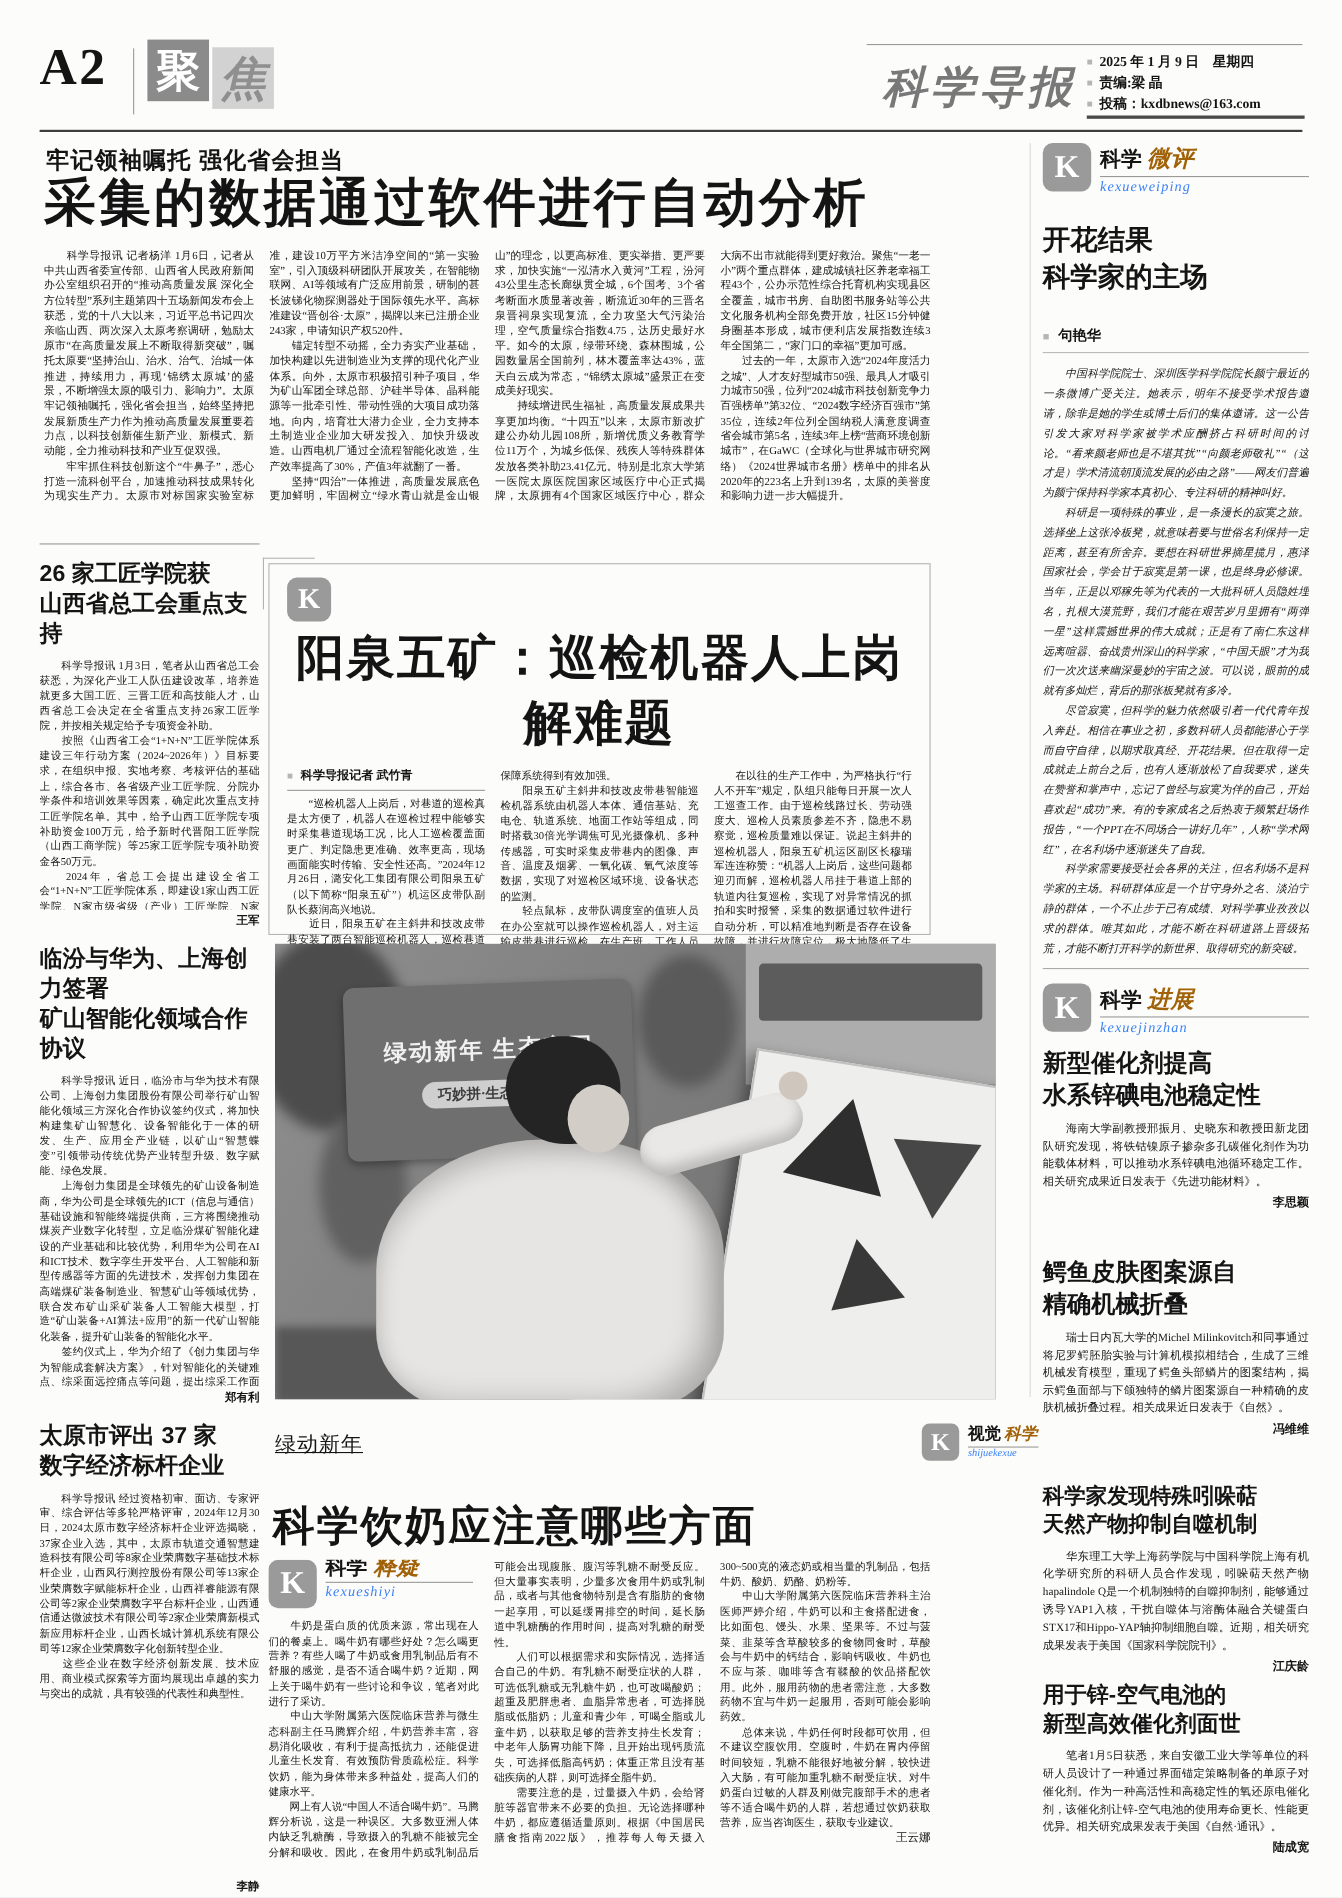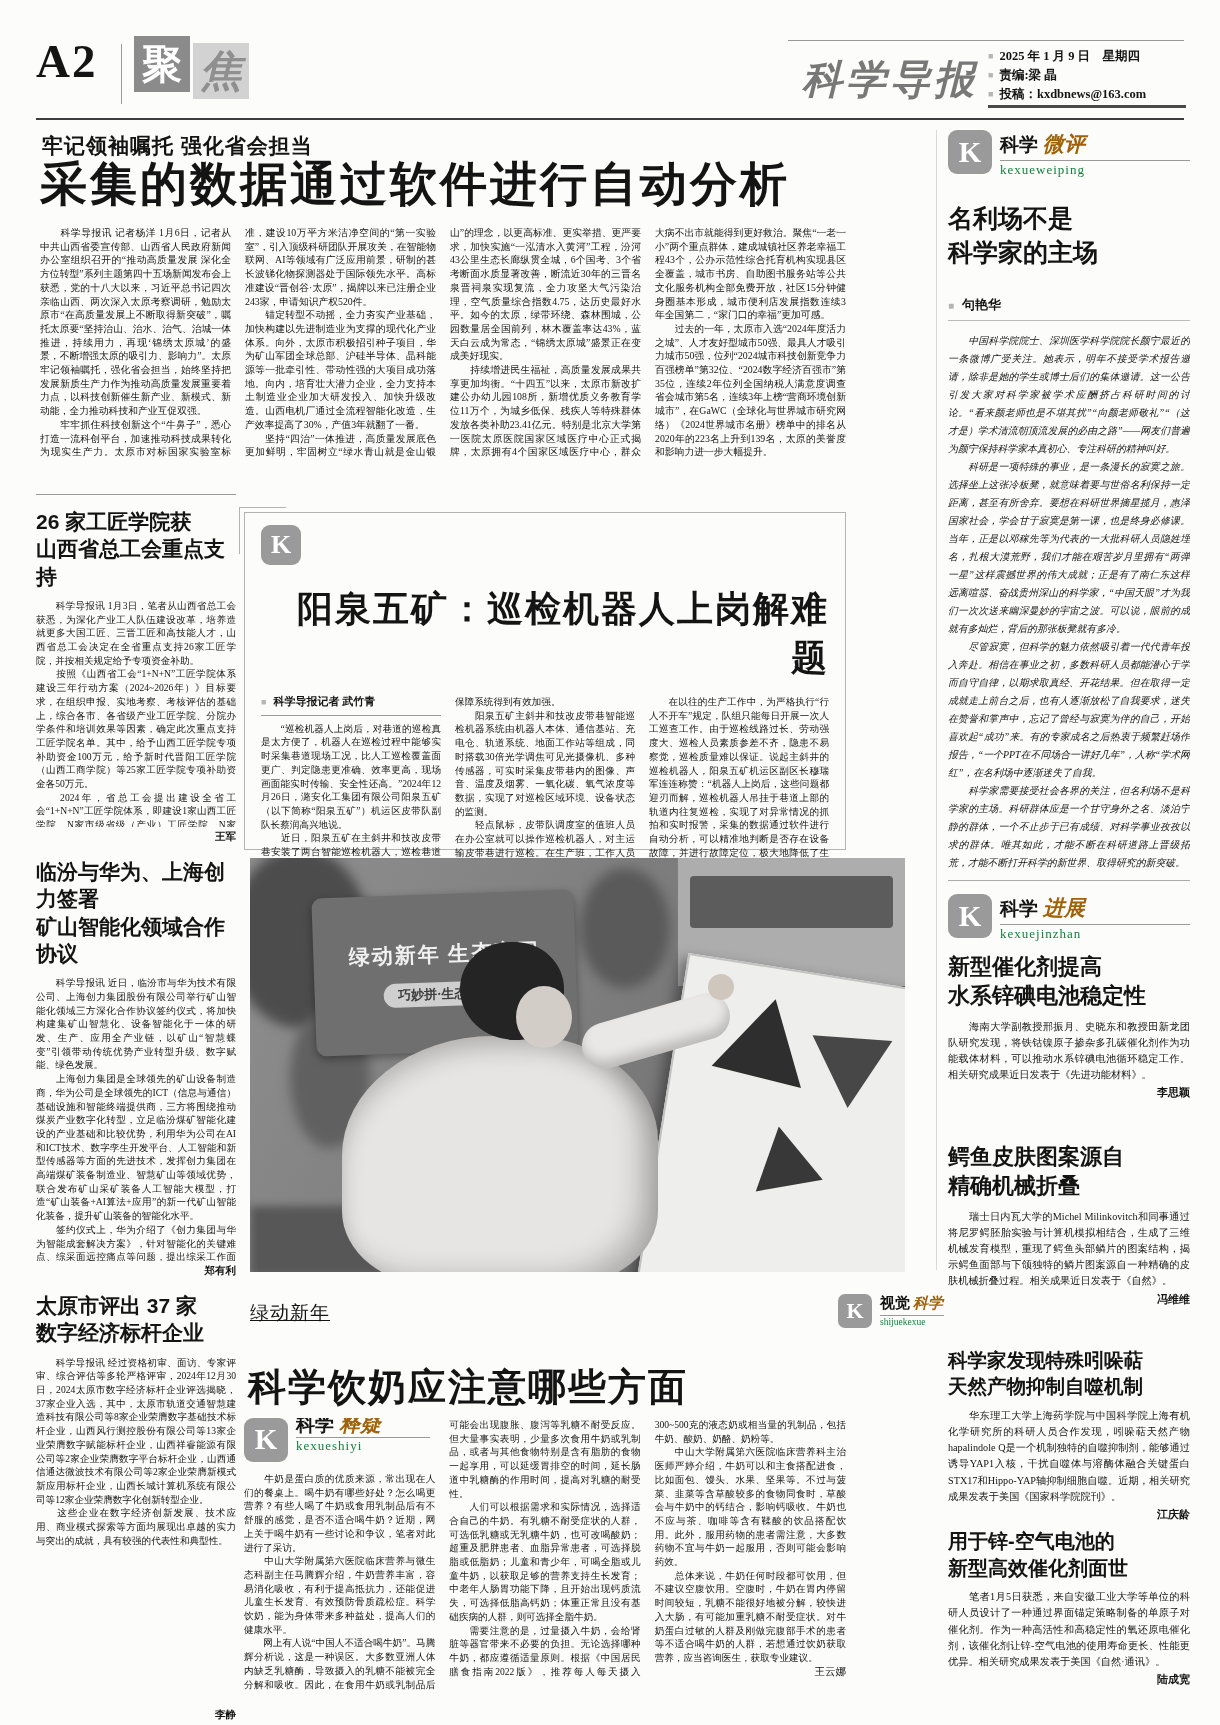--- a/index.html
+++ b/index.html
@@ -35,21 +35,21 @@
 
   
   .klogo{display:flex;align-items:flex-start;}
   .kbox{background:#9a9a9a;border-radius:9px;color:#fff;font-weight:800;
         display:flex;align-items:center;justify-content:center;flex:0 0 auto;
         font-family:"Liberation Serif",serif;}
   .klogo-right{flex:1;margin-left:8px;min-width:0;}
   .klogo-top{border-bottom:1.5px solid #9a9a9a;padding-bottom:2px;white-space:nowrap;}
   .klogo-cn{font-weight:800;font-family:"Liberation Sans","DejaVu Sans",sans-serif;}
   .klogo-script{color:#a16207;font-style:italic;font-weight:700;margin-left:5px;}
-  .klogo-py{color:#15803d;font-size:13px;padding-top:1px;letter-spacing:1px;}
+  .klogo-py{color:#3b82f6;font-style:italic;font-size:13px;padding-top:1px;letter-spacing:1px;}
 
   
   .rcol{left:948px;width:242px;}
   .wp-logo{top:130px;}
   .wp-title{top:202px;font-size:25px;line-height:1.35;font-weight:800;}
   .wp-author{top:296px;font-size:13px;font-weight:700;}
   .wp-author::before{content:"■";color:#b5b5b5;font-size:10px;margin-right:8px;}
   .wp-rule{top:320px;height:1px;background:#bbb;}
   .wp-body{top:332px;height:540px;font-size:9.9px;line-height:18px;font-style:italic;overflow:hidden;}
   .rc-div{top:880px;height:1px;background:#aaa;}
@@ -72,21 +72,21 @@
   .sb1{top:508px;height:336px;}
   .sb2{top:858px;height:420px;}
   .sb3{top:1292px;height:430px;}
 
   
   .spot{left:244px;top:512px;width:602px;height:338px;border:1px solid #b3b3b3;
         padding:12px 16px;box-sizing:border-box;}
   .spot::before{content:"";position:absolute;left:-6px;top:-6px;width:46px;height:46px;
         border-left:1px solid #b3b3b3;border-top:1px solid #b3b3b3;}
   .spot-logo{width:320px;}
-  .spot-head{margin-top:20px;text-align:right;font-size:36px;font-weight:900;letter-spacing:2px;}
+  .spot-head{margin-top:4px;text-align:center;font-size:44px;font-weight:900;letter-spacing:2px;}
   .spot-cols{margin-top:12px;height:194px;column-count:3;column-gap:14px;
              font-size:9.6px;line-height:13.7px;overflow:hidden;}
   .spot-by{font-size:11px;font-weight:700;border-bottom:1px solid #999;
            padding-bottom:5px;margin-bottom:6px;break-inside:avoid;}
   .spot-by::before{content:"■";color:#b5b5b5;font-size:9px;margin-right:7px;}
 
   
   .photo{left:250px;top:858px;width:655px;height:414px;background:linear-gradient(120deg,#8f8f8f,#7a7a7a 55%,#696969);overflow:hidden;}
   .blob{position:absolute;border-radius:50%;filter:blur(6px);}
   .banner{position:absolute;left:64px;top:36px;width:262px;height:158px;background:#6f6f6f;
@@ -162,21 +162,21 @@
 　　过去的一年，太原市入选“2024年度活力之城”、人才友好型城市50强、最具人才吸引力城市50强，位列“2024城市科技创新竞争力百强榜单”第32位、“2024数字经济百强市”第35位，连续2年位列全国纳税人满意度调查省会城市第5名，连续3年上榜“营商环境创新城市”，在GaWC（全球化与世界城市研究网络）《2024世界城市名册》榜单中的排名从2020年的223名上升到139名，太原的美誉度和影响力进一步大幅提升。</div>
   <div class="abs vdiv vr"></div>
 
   <div class="abs rcol wp-logo klogo">
     <div class="kbox k44">K</div>
     <div class="klogo-right">
       <div class="klogo-top"><span class="klogo-cn cn19">科学</span><span class="klogo-script script21">微评</span></div>
       <div class="klogo-py">kexueweiping</div>
     </div>
   </div>
-  <div class="abs rcol wp-title sans prewrap">名利场不是
+  <div class="abs rcol wp-title sans prewrap">开花结果
 科学家的主场</div>
   <div class="abs rcol wp-author">句艳华</div>
   <div class="abs rcol wp-rule"></div>
   <div class="abs rcol wp-body just prewrap">　　中国科学院院士、深圳医学科学院院长颜宁最近的一条微博广受关注。她表示，明年不接受学术报告邀请，除非是她的学生或博士后们的集体邀请。这一公告引发大家对科学家被学术应酬挤占科研时间的讨论。“看来颜老师也是不堪其扰”“向颜老师敬礼”“（这才是）学术清流朝顶流发展的必由之路”——网友们普遍为颜宁保持科学家本真初心、专注科研的精神叫好。
 　　科研是一项特殊的事业，是一条漫长的寂寞之旅。选择坐上这张冷板凳，就意味着要与世俗名利保持一定距离，甚至有所舍弃。要想在科研世界摘星揽月，惠泽国家社会，学会甘于寂寞是第一课，也是终身必修课。当年，正是以邓稼先等为代表的一大批科研人员隐姓埋名，扎根大漠荒野，我们才能在艰苦岁月里拥有“两弹一星”这样震撼世界的伟大成就；正是有了南仁东这样远离喧嚣、奋战贵州深山的科学家，“中国天眼”才为我们一次次送来幽深曼妙的宇宙之波。可以说，眼前的成就有多灿烂，背后的那张板凳就有多冷。
 　　尽管寂寞，但科学的魅力依然吸引着一代代青年投入奔赴。相信在事业之初，多数科研人员都能潜心于学而自守自律，以期求取真经、开花结果。但在取得一定成就走上前台之后，也有人逐渐放松了自我要求，迷失在赞誉和掌声中，忘记了曾经与寂寞为伴的自己，开始喜欢起“成功”来。有的专家成名之后热衷于频繁赶场作报告，“一个PPT在不同场合一讲好几年”，人称“学术网红”，在名利场中逐渐迷失了自我。
 　　科学家需要接受社会各界的关注，但名利场不是科学家的主场。科研群体应是一个甘守身外之名、淡泊宁静的群体，一个不止步于已有成绩、对科学事业孜孜以求的群体。唯其如此，才能不断在科研道路上晋级拓荒，才能不断打开科学的新世界、取得研究的新突破。</div>
   <div class="abs rcol rc-div"></div>
 
   <div class="abs rcol jz-logo klogo">

